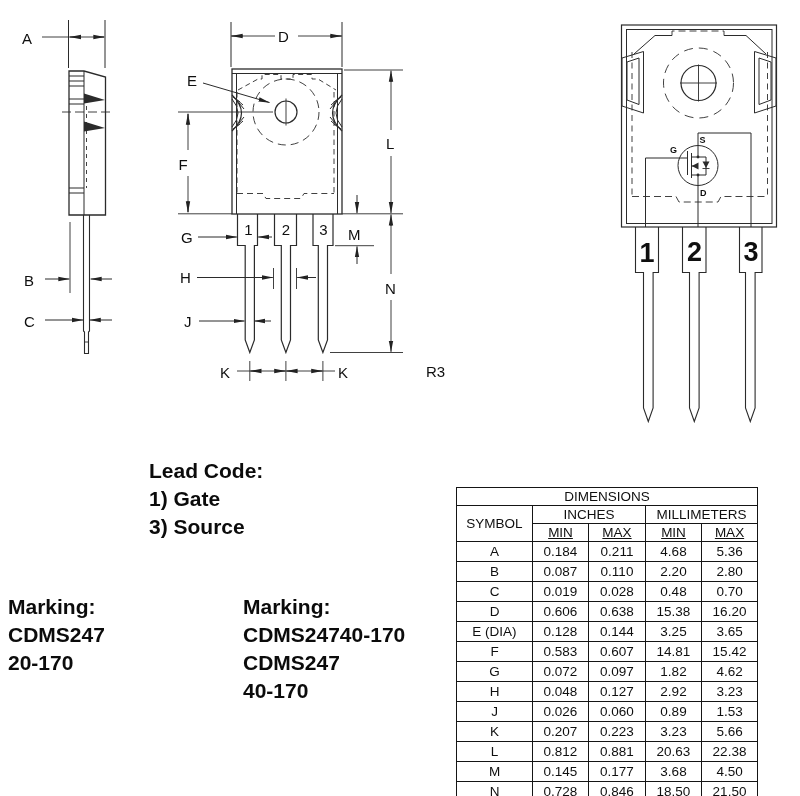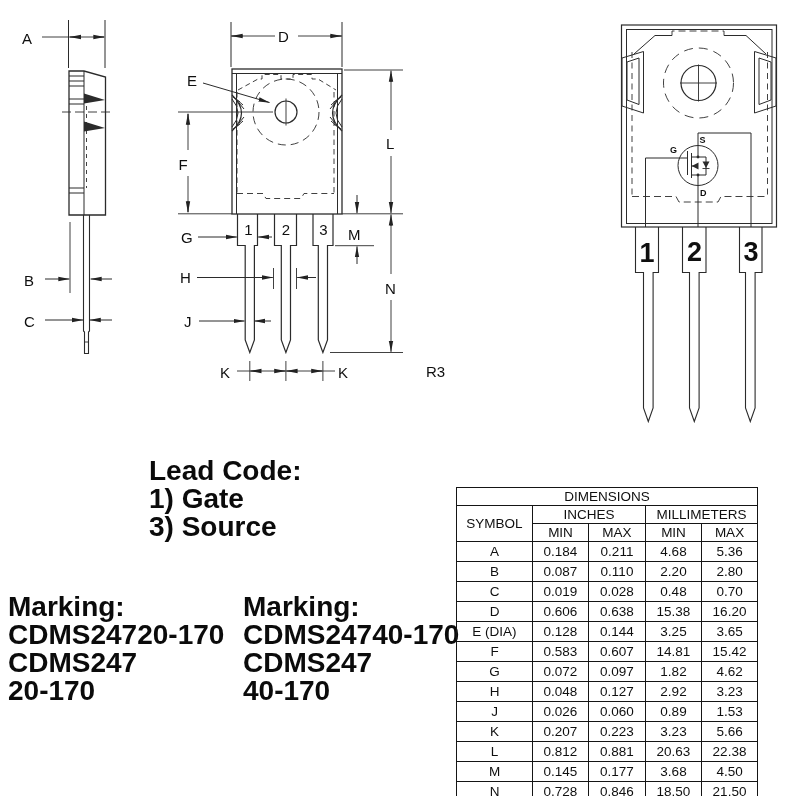--- a/index.html
+++ b/index.html
@@ -3,33 +3,33 @@
 <meta charset="utf-8">
 <style>
   html,body{margin:0;padding:0;background:#ffffff;}
   #page{position:relative;width:800px;height:796px;background:#ffffff;overflow:hidden;
         font-family:"Liberation Sans",sans-serif;color:#0f0f0f;}
   svg text{font-family:"Liberation Sans",sans-serif;fill:#0f0f0f;}
   .dimlab{font-size:15px;}
   .pinlab{font-size:15px;}
   .pinlab-big{font-size:27px;font-weight:600;}
   .netlab{font-size:9px;font-weight:700;}
-  .textblock{position:absolute;font-weight:bold;font-size:28px;line-height:28px;
+  .textblock{position:absolute;font-weight:bold;font-size:21px;line-height:28px;
              white-space:nowrap;color:#0b0b0b;}
   #leadcode{left:149px;top:457px;}
   #marking-left{left:8px;top:593px;}
   #marking-right{left:243px;top:593px;}
   #dimtable{position:absolute;left:456px;top:487px;border-collapse:collapse;
             table-layout:fixed;width:301px;font-size:13.5px;}
   #dimtable td,#dimtable th{border:1.6px solid #151515;text-align:center;
             vertical-align:middle;padding:0;font-weight:normal;height:19px;
             line-height:17px;overflow:hidden;}
   #dimtable .hrow1 th{height:17px;}
   #dimtable .hrow2 th{height:16px;}
-  #dimtable .hrow3 th{height:17px;}
+  #dimtable .hrow3 th{height:17px;text-decoration:underline;}
 </style>
 </head>
 <body>
 
 <div id="page">
 
   <svg width="800" height="455" viewBox="0 0 800 455">
     <defs>
       <marker id="ar" markerWidth="12" markerHeight="6" refX="11" refY="3" orient="auto" markerUnits="userSpaceOnUse">
         <path d="M0,0.8 L11.5,3 L0,5.2 Z" fill="#222"></path>
@@ -241,21 +241,20 @@
   
   <div id="leadcode" class="textblock">
     <div>Lead Code:</div>
     <div>1) Gate</div>
     <div>3) Source</div>
   </div>
 
   
   <div id="marking-left" class="textblock">
     <div>Marking:</div>
-    <div>CDMS24720-170</div>
     <div>CDMS247</div>
     <div>20-170</div>
   </div>
   <div id="marking-right" class="textblock">
     <div>Marking:</div>
     <div>CDMS24740-170</div>
     <div>CDMS247</div>
     <div>40-170</div>
   </div>
 

